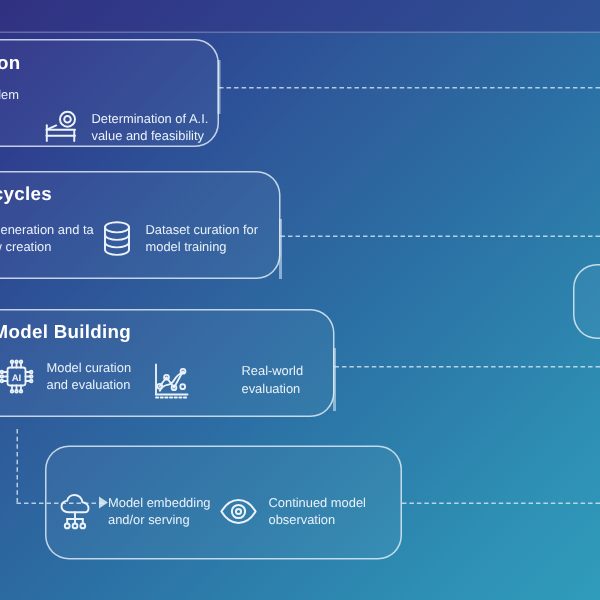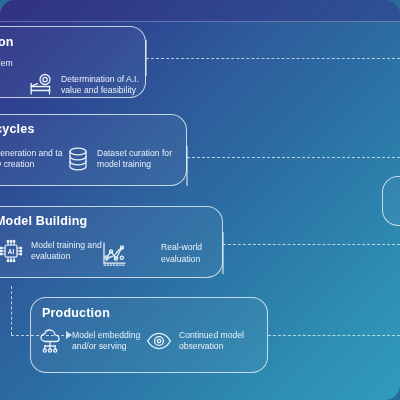--- a/index.html
+++ b/index.html
@@ -3,21 +3,21 @@
 <meta charset="utf-8">
 <title>AI Lifecycle Diagram</title>
 <style>
   html,body{margin:0;padding:0;}
   body{
     width:400px;height:400px;overflow:hidden;position:relative;
     font-family:"Liberation Sans", sans-serif;
     background:#2b6b99;
   }
   #stage{
-    position:absolute;inset:0;width:400px;height:400px;overflow:hidden;border-radius:15px;
+    position:absolute;inset:0;width:400px;height:400px;overflow:hidden;
   }
   .bg{
     position:absolute;inset:0;
     background:
       linear-gradient(135deg,
         #2f3183 0%,
         #2f3d8e 12%,
         #2d4f96 26%,
         #2e5f9c 40%,
         #2b6fa4 55%,
@@ -185,21 +185,21 @@
           <circle cx="13" cy="22.8" r=".9"></circle>
           <circle cx="16" cy="22.8" r=".9"></circle>
         <circle cx="3.2" cy="10" r=".9"></circle>
           <circle cx="3.2" cy="13" r=".9"></circle>
           <circle cx="3.2" cy="16" r=".9"></circle>
         <circle cx="22.8" cy="10" r=".9"></circle>
           <circle cx="22.8" cy="13" r=".9"></circle>
           <circle cx="22.8" cy="16" r=".9"></circle>
       </svg>
     </span>
-    <span class="txt">Model training and evaluation</span>
+    <span class="txt">Model curation and evaluation</span>
   </div>
 
   <div class="item" style="left:100px;top:240px;width:112px;gap:33px;">
     <span class="ico">
       <svg width="28" height="27" viewBox="0 0 28 27" fill="none" stroke="#eaf2fa" stroke-width="1.25" stroke-linecap="round" stroke-linejoin="round">
         <line x1="4" y1="3" x2="4" y2="23"></line>
         <line x1="4" y1="23" x2="25" y2="23"></line>
         <path d="M6.5 17.5 L11 11.5 L16 18.5 L22 7.5"></path>
         <path d="M6.5 20.5 C10 14 13 19 16 13.5 C18.5 9.2 21 8.5 22.5 8"></path>
         <circle cx="6.5" cy="17.5" r="1.6"></circle>
@@ -208,21 +208,20 @@
         <circle cx="22" cy="7.5" r="1.6"></circle>
         <circle cx="21.8" cy="17.8" r="1.6"></circle>
         <line x1="4" y1="25" x2="25" y2="25" stroke-dasharray="1.5 1.6"></line>
       </svg>
     </span>
     <span class="txt">Real-world evaluation</span>
   </div>
 
   <div class="card" style="left:30px;top:297px;width:238px;height:76px;">
   </div>
-  <div class="card-title" style="left:42px;top:306px;font-size:12.5px;">Production</div>
 
   <div class="item" style="left:38px;top:328px;width:104px;">
     <span class="ico">
       <svg width="27" height="26" viewBox="0 0 27 26" fill="none" stroke="#eaf2fa" stroke-width="1.3" stroke-linecap="round" stroke-linejoin="round">
         <path d="M7.5 13.5 C4.8 13.5 3 11.7 3 9.6 C3 7.6 4.7 5.9 6.8 5.9 C7.2 3.6 9.2 2 11.7 2 C14.4 2 16.7 4.1 16.9 6.8 C19.2 6.9 21 8.7 21 10.8 C21 12.3 20 13.5 18.4 13.5 Z"></path>
         <line x1="12" y1="13.5" x2="12" y2="18"></line>
         <line x1="6.8" y1="18" x2="17.2" y2="18"></line>
         <line x1="6.8" y1="18" x2="6.8" y2="21"></line>
         <line x1="12" y1="18" x2="12" y2="21"></line>
         <line x1="17.2" y1="18" x2="17.2" y2="21"></line>

